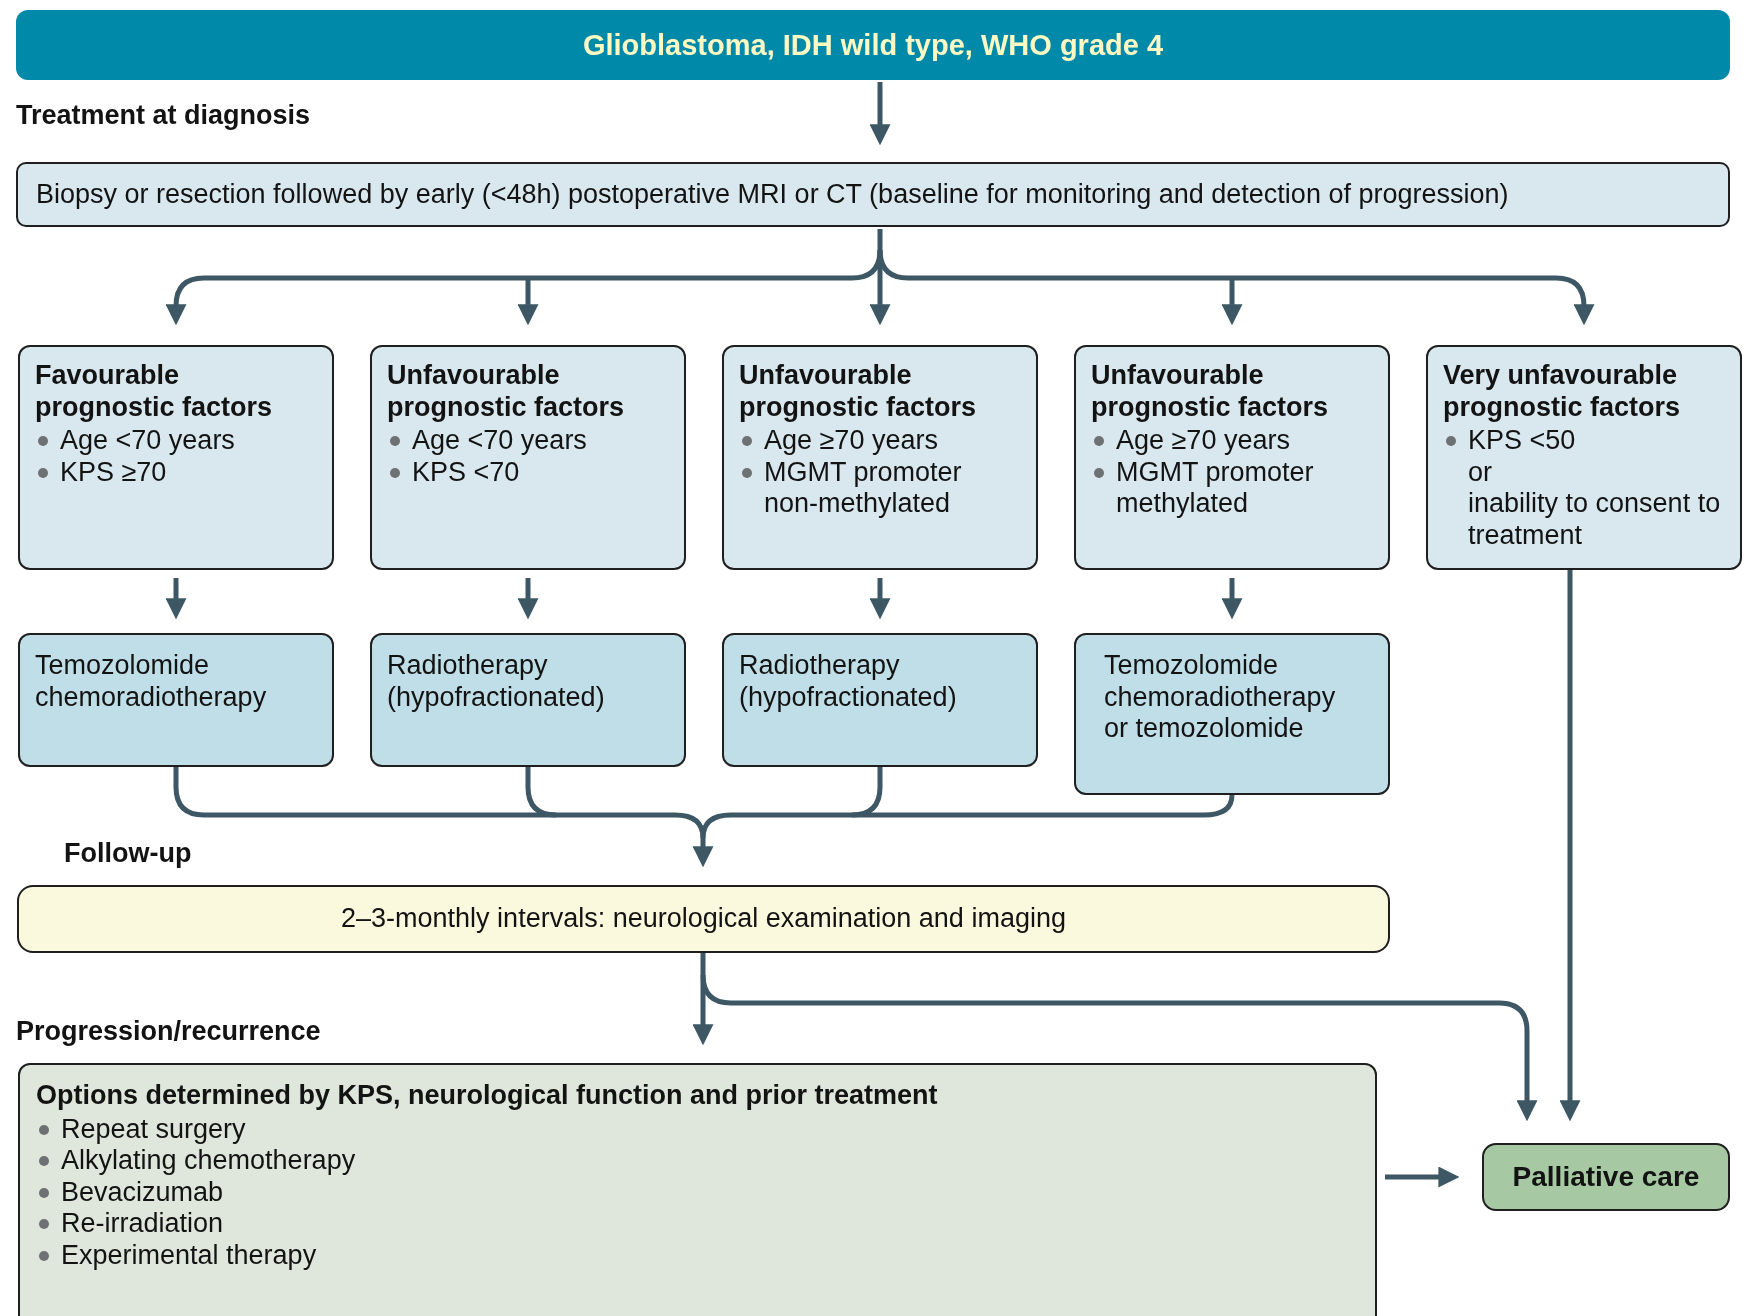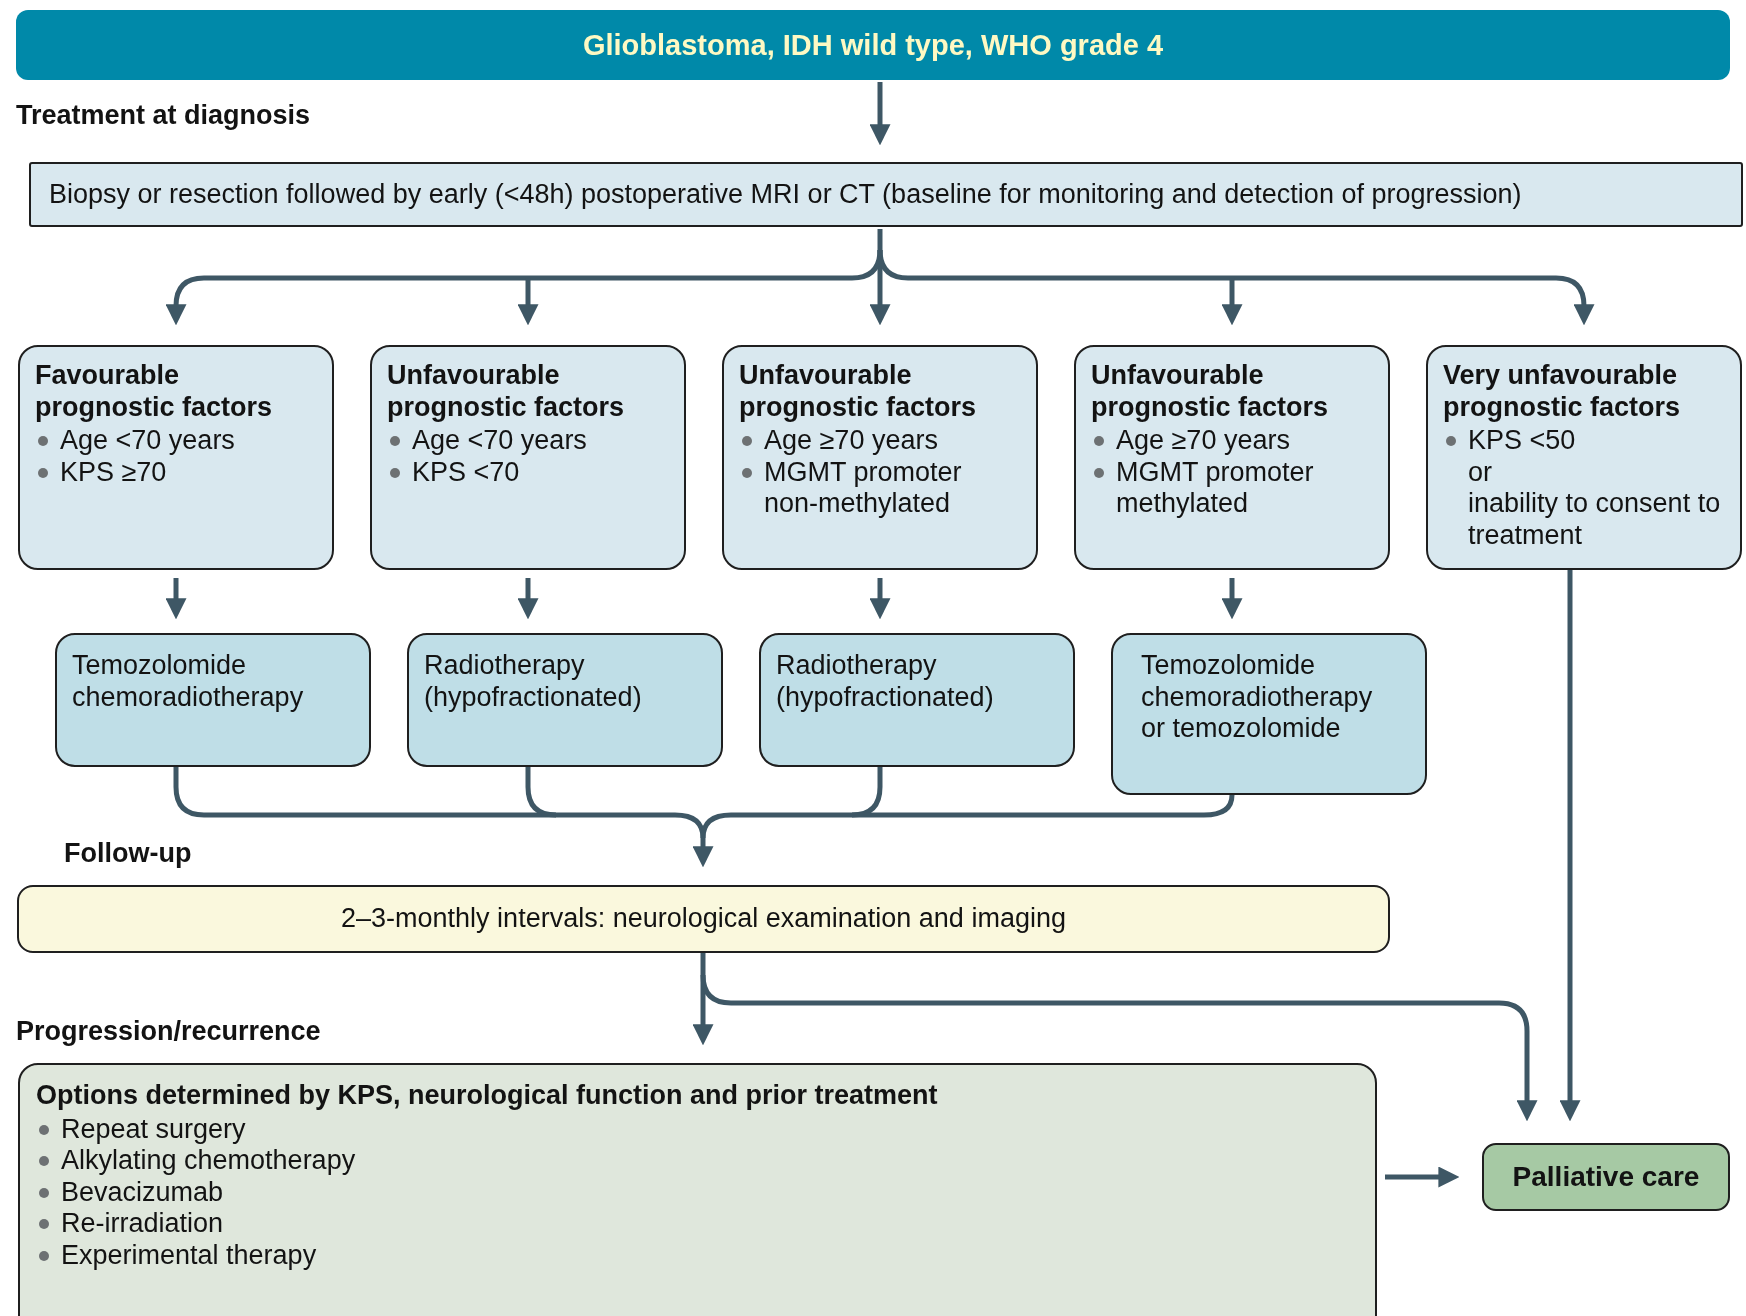--- a/index.html
+++ b/index.html
@@ -13,27 +13,27 @@
   .flow{stroke:var(--line); stroke-width:5; fill:none;}
   .banner{
     position:absolute; left:16px; top:10px; width:1714px; height:70px; z-index:2;
     background:var(--banner); border-radius:12px; color:#fef9c3;
     font-size:29px; font-weight:bold; text-align:center; line-height:70px;
   }
   .section-label{position:absolute; left:16px; z-index:2; font-size:27px; font-weight:bold; color:var(--text);}
   .lbl-diagnosis{top:100px;}
   .lbl-followup{top:838px;margin-left:48px;}
   .lbl-progression{top:1016px;}
-  .box{position:absolute; z-index:2; border:2px solid var(--border); border-radius:20px; font-size:27px; line-height:1.17;}
+  .box{position:absolute; z-index:2; border:2px solid var(--border); border-radius:12px; font-size:27px; line-height:1.17;}
   .biopsy{
     left:16px; top:162px; width:1714px; height:65px; background:var(--box-blue);
-    display:flex; align-items:center; padding:0 18px; border-radius:3px;margin-left:13px;
+    display:flex; align-items:center; padding:0 18px; border-radius:10px;
   }
   .prog{top:345px; width:316px; height:225px; background:var(--box-blue); padding:13px 15px;}
-  .treat{top:633px; width:316px; height:134px; background:var(--box-cyan); padding:15px 22px 10px 15px;margin-left:37px;}
+  .treat{top:633px; width:316px; height:134px; background:var(--box-cyan); padding:15px 22px 10px 15px;}
   .c1{left:18px;} .c2{left:370px;} .c3{left:722px;} .c4{left:1074px;} .c5{left:1426px;}
   .treat.c4{height:162px;padding-left:28px;}
   .box-title{font-weight:bold; margin-bottom:2px;}
   ul.blist{list-style:none;}
   ul.blist li{position:relative; padding-left:25px;}
   ul.blist li::before{
     content:""; position:absolute; left:3px; top:11px; width:10px; height:10px;
     border-radius:50%; background:#6d7173;
   }
   .bullet-text{white-space:pre-line;}

